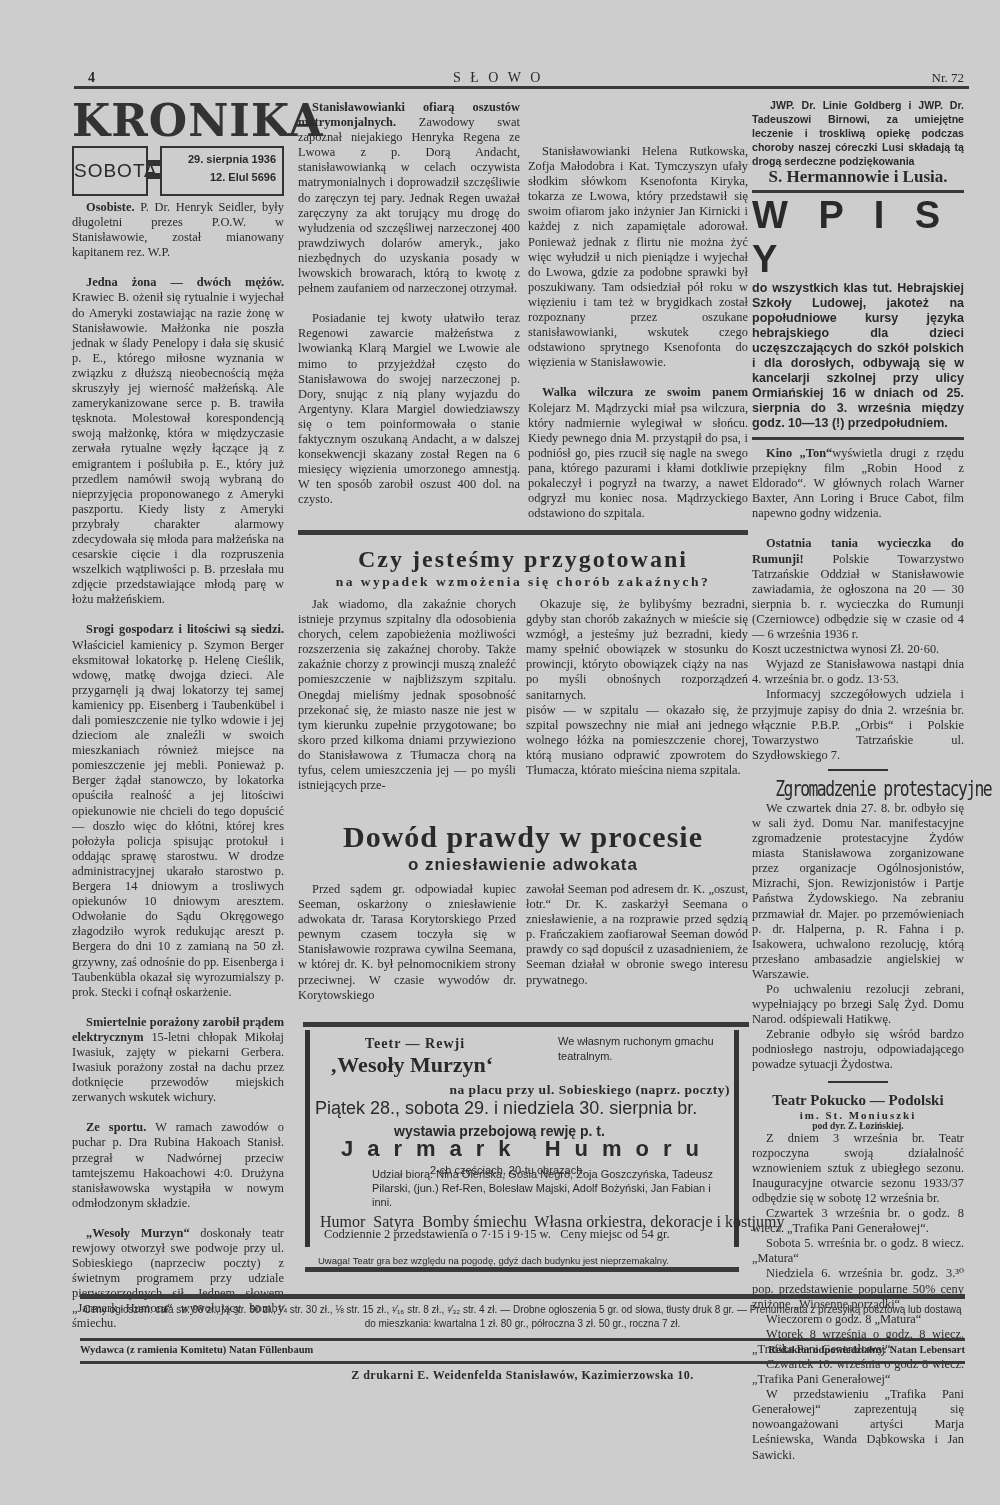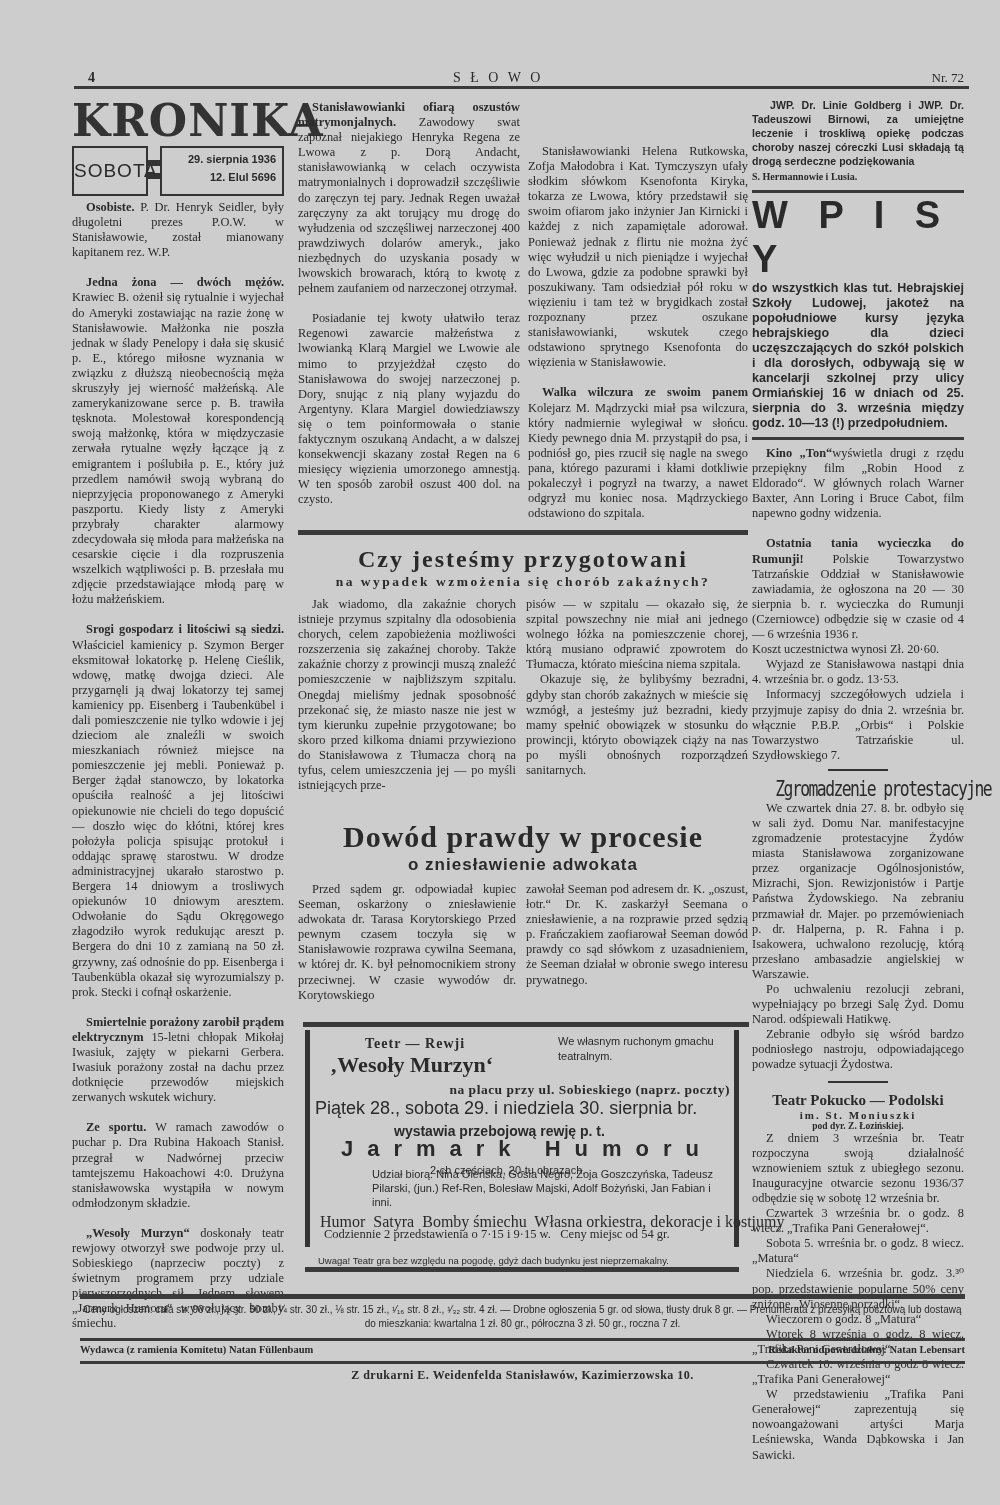--- a/index.html
+++ b/index.html
@@ -66,33 +66,33 @@
 
 <div class="abs rule2" style="left:298px;top:530px;width:450px;"></div>
 
 <div class="abs" style="left:298px;top:545px;width:450px;">
   <div class="ctr b" style="font-size:24px;line-height:28px;letter-spacing:2px;">Czy jesteśmy przygotowani</div>
   <div class="ctr b" style="font-size:13.5px;letter-spacing:2.5px;line-height:18px;">na wypadek wzmożenia się chorób zakaźnych?</div>
   <div class="t" style="position:absolute;left:0;top:52px;width:218px;">
       <p>Jak wiadomo, dla zakaźnie chorych istnieje przymus szpitalny dla odosobienia chorych, celem zapobieżenia możliwości rozszerzenia się zakaźnej choroby. Także zakaźnie chorzy z prowincji muszą znaleźć pomieszczenie w najbliższym szpitalu. Onegdaj mieliśmy jednak sposobność przekonać się, że miasto nasze nie jest w tym kierunku zupełnie przygotowane; bo skoro przed kilkoma dniami przywieziono do Stanisławowa z Tłumacza chorą na tyfus, celem umieszczenia jej — po myśli istniejących prze-</p>
     </div>
   <div class="t" style="position:absolute;left:228px;top:52px;width:222px;">
+    <p>Okazuje się, że bylibyśmy bezradni, gdyby stan chorób zakaźnych w mieście się wzmógł, a jesteśmy już bezradni, kiedy mamy spełnić obowiązek w stosunku do prowincji, któryto obowiązek ciąży na nas po myśli obnośnych rozporządzeń sanitarnych.</p>
     <p style="text-indent:0">pisów — w szpitalu — okazało się, że szpital powszechny nie miał ani jednego wolnego łóżka na pomieszczenie chorej, którą musiano odprawić zpowrotem do Tłumacza, którato mieścina niema szpitala.</p>
-    <p>Okazuje się, że bylibyśmy bezradni, gdyby stan chorób zakaźnych w mieście się wzmógł, a jesteśmy już bezradni, kiedy mamy spełnić obowiązek w stosunku do prowincji, któryto obowiązek ciąży na nas po myśli obnośnych rozporządzeń sanitarnych.</p>
   </div>
 </div>
 
 <div class="abs" style="left:298px;top:820px;width:450px;">
   <div class="ctr b" style="font-size:30px;line-height:34px;letter-spacing:1px;">Dowód prawdy w procesie</div>
   <div class="ctr b sans" style="font-size:17px;line-height:22px;letter-spacing:1px;">o zniesławienie adwokata</div>
   <div class="t" style="position:absolute;left:0;top:62px;width:218px;">
       <p>Przed sądem gr. odpowiadał kupiec Seeman, oskarżony o zniesławienie adwokata dr. Tarasa Korytorskiego Przed pewnym czasem toczyła się w Stanisławowie rozprawa cywilna Seemana, w której dr. K. był pełnomocnikiem strony przeciwnej. W czasie wywodów dr. Korytowskiego</p>
     </div>
   <div class="t" style="position:absolute;left:228px;top:62px;width:222px;">
-      <p style="text-indent:0">zawołał Seeman pod adresem dr. K. „oszust, łotr.“ Dr. K. zaskarżył Seemana o zniesławienie, a na rozprawie przed sędzią p. Frańczakiem zaofiarował Seeman dowód prawdy co sąd słówkom z uzasadnieniem, że Seeman działał w obronie swego interesu prywatnego.</p>
+      <p style="text-indent:0">zawołał Seeman pod adresem dr. K. „oszust, łotr.“ Dr. K. zaskarżył Seemana o zniesławienie, a na rozprawie przed sędzią p. Frańczakiem zaofiarował Seeman dowód prawdy co sąd dopuścił z uzasadnieniem, że Seeman działał w obronie swego interesu prywatnego.</p>
     </div>
 </div>
 
 <div class="abs rule2" style="left:303px;top:1022px;width:446px;"></div>
 
 <div class="abs" style="left:305px;top:1030px;width:434px;height:165px;border-left:5px solid #333;border-right:5px solid #333;padding:0 6px;box-sizing:border-box;">
   <div class="b" style="position:absolute;left:55px;top:6px;font-size:14px;letter-spacing:1px;">Teetr — Rewji</div>
   <div class="sans" style="position:absolute;left:248px;top:4px;width:180px;font-size:11px;line-height:15px;">We własnym ruchonym gmachu teatralnym.</div>
   <div class="b" style="position:absolute;left:20px;top:22px;font-size:22px;">‚Wesoły Murzyn‘</div>
   <div class="b" style="position:absolute;right:4px;top:52px;font-size:13.5px;letter-spacing:0.5px;">na placu przy ul. Sobieskiego (naprz. poczty)</div>
@@ -104,21 +104,21 @@
 <div class="abs" style="left:305px;top:1167px;width:434px;height:80px;border-left:5px solid #333;border-right:5px solid #333;box-sizing:border-box;">
   <div class="sans" style="position:absolute;left:62px;top:0;width:360px;font-size:11px;line-height:14px;">Udział biorą: Nina Oleńska, Gosia Negro, Zoja Goszczyńska, Tadeusz Pilarski, (jun.) Ref-Ren, Bolesław Majski, Adolf Bożyński, Jan Fabian i inni.</div>
   <div style="position:absolute;left:10px;top:46px;font-size:16px;white-space:pre;">Humor  Satyra  Bomby śmiechu  Własna orkiestra, dekoracje i kostjumy</div>
   <div style="position:absolute;left:14px;top:60px;font-size:12.5px;white-space:pre;">Codziennie 2 przedstawienia o 7·15 i 9·15 w.   Ceny miejsc od 54 gr.</div>
 </div>
 <div class="abs sans" style="left:318px;top:1255px;font-size:9.5px;">Uwaga! Teatr gra bez względu na pogodę, gdyż dach budynku jest nieprzemakalny.</div>
 <div class="abs rule2" style="left:305px;top:1267px;width:434px;"></div>
 
 <div class="abs" style="left:752px;top:98px;width:212px;">
   <div class="sans b t" style="font-size:10.6px;line-height:14px;text-indent:18px;">JWP. Dr. Linie Goldberg i JWP. Dr. Tadeuszowi Birnowi, za umiejętne leczenie i troskliwą opiekę podczas choroby naszej córeczki Lusi składają tą drogą serdeczne podziękowania</div>
-  <div class="b ctr" style="font-size:10px;line-height:18px;text-align:left;">S. Hermannowie i Lusia.</div>
+  <div class="b ctr" style="font-size:17px;line-height:18px;text-align:center;">S. Hermannowie i Lusia.</div>
   <div class="rule" style="margin-top:4px;"></div>
   <div class="sans" style="font-size:38px;font-weight:900;line-height:44px;letter-spacing:10px;">W P I S Y</div>
   <div class="sans b t" style="font-size:12.5px;line-height:15px;">do wszystkich klas tut. Hebrajskiej Szkoły Ludowej, jakoteż na popołudniowe kursy języka hebrajskiego dla dzieci uczęszczających do szkół polskich i dla dorosłych, odbywają się w kancelarji szkolnej przy ulicy Ormiańskiej 16 w dniach od 25. sierpnia do 3. września między godz. 10—13 (!) przedpołudniem.</div>
   <div class="rule" style="margin-top:6px;"></div>
   <div class="t" style="margin-top:6px;">
       <p><span class="b">Kino „Ton“</span><span>wyświetla drugi z rzędu przepiękny film „Robin Hood z Eldorado“. W głównych rolach Warner Baxter, Ann Loring i Bruce Cabot, film napewno godny widzenia.</span></p>
     </div>
   <div class="gap"></div>
   <div class="t">
     <p><span class="b">Ostatnia tania wycieczka do Rumunji!</span> <span>Polskie Towarzystwo Tatrzańskie Oddział w Stanisławowie zawiadamia, że ogłoszona na 20 — 30 sierpnia b. r. wycieczka do Rumunji (Czerniowce) odbędzie się w czasie od 4 — 6 września 1936 r.</span></p>
@@ -131,21 +131,21 @@
   <div class="t">
     <p>We czwartek dnia 27. 8. br. odbyło się w sali żyd. Domu Nar. manifestacyjne zgromadzenie protestacyjne Żydów miasta Stanisławowa zorganizowane przez organizacje Ogólnosjonistów, Mizrachi, Sjon. Rewizjonistów i Partje Państwa Żydowskiego. Na zebraniu przmawiał dr. Majer. po przemówieniach p. dr. Halperna, p. R. Fahna i p. Isakowera, uchwalono rezolucję, którą przesłano ambasadzie angielskiej w Warszawie.</p>
     <p>Po uchwaleniu rezolucji zebrani, wypełniający po brzegi Salę Żyd. Domu Narod. odśpiewali Hatikwę.</p>
     <p>Zebranie odbyło się wśród bardzo podniosłego nastroju, odpowiadającego powadze sytuacji Żydostwa.</p>
   </div>
   <div style="width:60px;height:2px;background:#333;margin:8px auto;"></div>
   <div class="b" style="font-size:15px;line-height:18px;text-align:center;">Teatr Pokucko — Podolski</div>
   <div class="b ctr" style="font-size:11px;letter-spacing:2px;">im. St. Moniuszki</div>
   <div class="b ctr" style="font-size:9.5px;">pod dyr. Z. Łozińskiej.</div>
   <div class="t" id="theatre-paras">
-      <p>Z dniem 3 września br. Teatr rozpoczyna swoją działalność wznowieniem sztuk z ubiegłego sezonu. Inauguracyjne otwarcie sezonu 1936/37 odbędzie się w sobotę 12 września br.</p>
+      <p>Z dniem 3 września br. Teatr rozpoczyna swoją działalność wznowieniem sztuk z ubiegłego sezonu. Inauguracyjne otwarcie sezonu 1933/37 odbędzie się w sobotę 12 września br.</p>
       <p>Czwartek 3 września br. o godz. 8 wiecz. „Trafika Pani Generałowej“.</p>
       <p>Sobota 5. wrreśnia br. o godz. 8 wiecz. „Matura“</p>
       <p>Niedziela 6. września br. godz. 3.³⁰ pop. przedstawienie popularne 50% ceny zniżone „Wiosenne porządki“.</p>
       <p>Wieczorem o godz. 8 „Matura“</p>
       <p>Wtorek 8 września o godz. 8 wiecz. „Trafika Pani Generałowej“.</p>
       <p>Czwartek 10. września o godz 8 wiecz. „Trafika Pani Generałowej“</p>
       <p>W przedstawieniu „Trafika Pani Generałowej“ zaprezentują się nowoangażowani artyści Marja Leśniewska, Wanda Dąbkowska i Jan Sawicki.</p>
     </div>
 </div>
 

